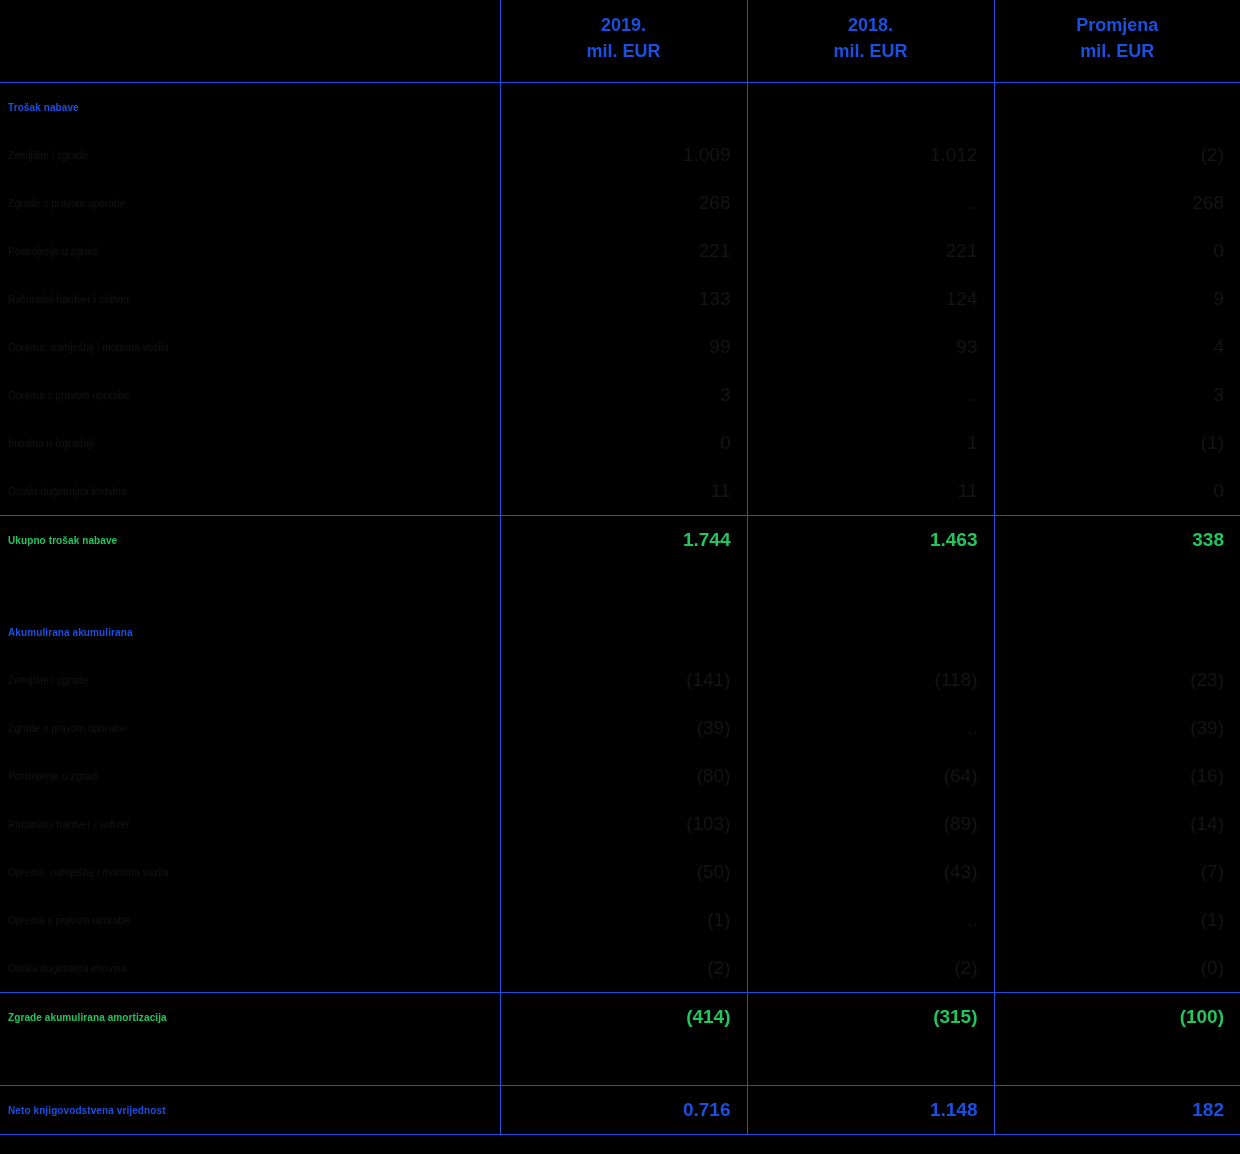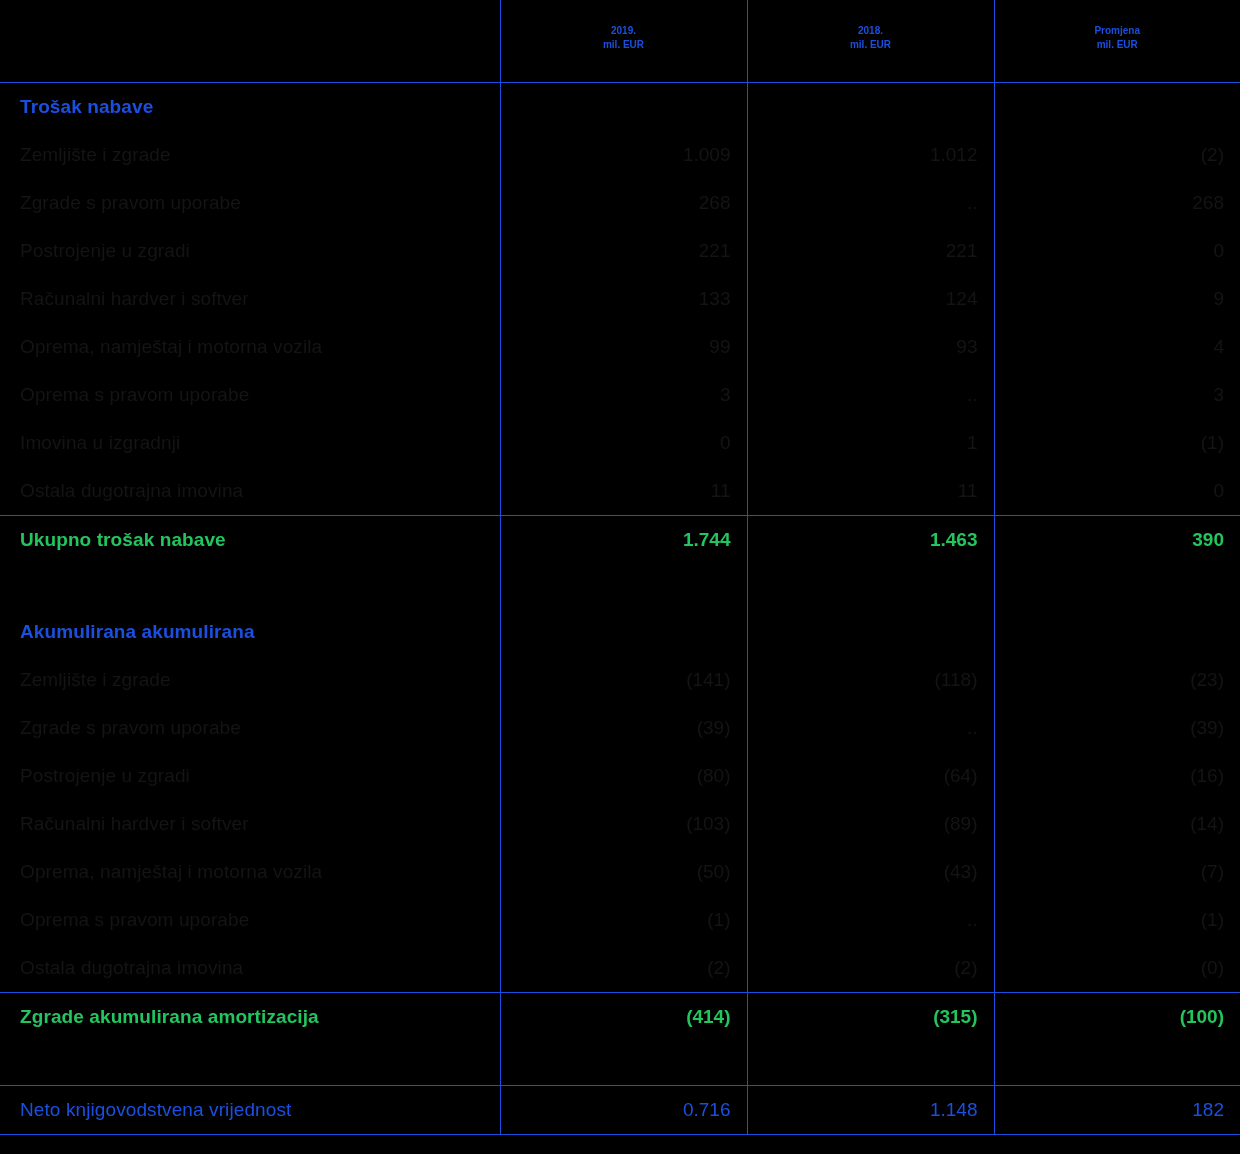--- a/index.html
+++ b/index.html
@@ -36,59 +36,59 @@
   }
 
   
   .hdr td {
     height: 76px;
     color: #1b4fe0;
     font-weight: bold;
     text-align: center;
     vertical-align: middle;
     line-height: 1.45;
-    font-size: 10px;
+    font-size: 18px;
     padding-bottom: 6px;
   }
   .hdr td.c1, .hdr td.c2, .hdr td.c3 {
     border-bottom: 1.5px solid #1b4fe0;
   }
   .hdr td.lbl { border-bottom: 1.5px solid #1b4fe0; }
 
   
   .vsep-l { border-left: 1.2px solid #1b4fe0; }
 
   tr.data td {
     height: 48px;
   }
   td.label {
-    padding-left: 20px;
+    padding-left: 8px;
     color: #141414;
-    font-size: 19px;
+    font-size: 10px;
     letter-spacing: 0.1px;
   }
   td.num {
     text-align: right;
     padding-right: 16px;
     color: #141414;
     font-size: 19px;
   }
   tr.section td.label {
     color: #1b4fe0;
     font-weight: bold;
   }
   tr.total td {
     color: #22c55e;
     font-weight: bold;
     border-top: 1.5px solid #1b4fe0;
   }
   tr.total td.num { text-align: right; }
   tr.grand td {
     color: #1b4fe0;
-    font-weight: normal;
+    font-weight: bold;
     border-top: 1.5px solid #1b4fe0;
   }
   tr.spacer td {
     height: 44px;
   }
   tr.spacer td.vsep-l { border-left: 1.2px solid #1b4fe0; }
   .bottomline td {
     border-top: 1.5px solid #1b4fe0;
     height: 0;
     padding: 0;
@@ -176,21 +176,21 @@
         <td class="label">Ostala dugotrajna imovina</td>
         <td class="num vsep-l">11</td>
         <td class="num vsep-l">11</td>
         <td class="num vsep-l">0</td>
       </tr>
 
       <tr class="data total">
         <td class="label">Ukupno trošak nabave</td>
         <td class="num vsep-l">1.744</td>
         <td class="num vsep-l">1.463</td>
-        <td class="num vsep-l">390</td>
+        <td class="num vsep-l">338</td>
       </tr>
 
       <tr class="spacer">
         <td></td>
         <td class="vsep-l"></td>
         <td class="vsep-l"></td>
         <td class="vsep-l"></td>
       </tr>
 
       <tr class="data section">

